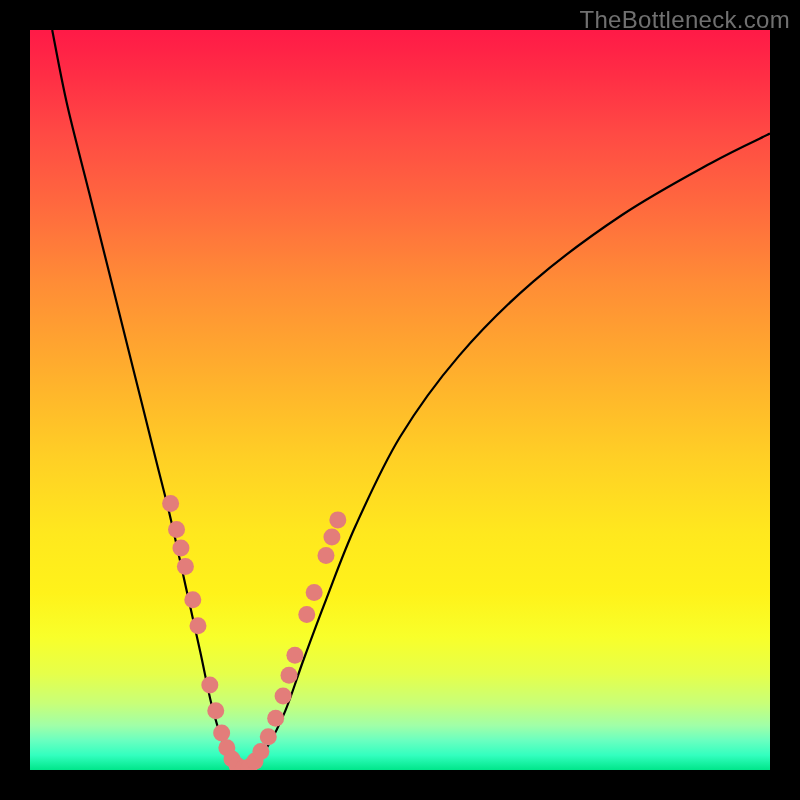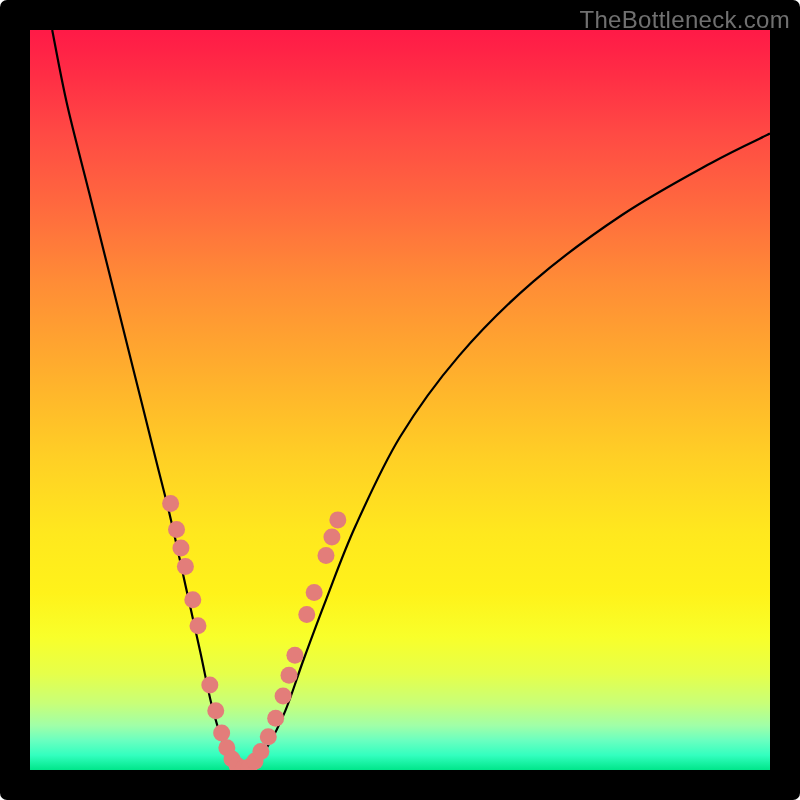--- a/index.html
+++ b/index.html
@@ -8,21 +8,20 @@
     width: 800px;
     height: 800px;
     overflow: hidden;
     font-family: Arial, Helvetica, sans-serif;
   }
   .outer {
     width: 800px;
     height: 800px;
     background: #000;
     position: relative;
-    border-radius: 7px;
   }
   .plot-area {
     position: absolute;
     left: 30px;
     top: 30px;
     width: 740px;
     height: 740px;
   }
   .gradient-bg {
     position: absolute;

